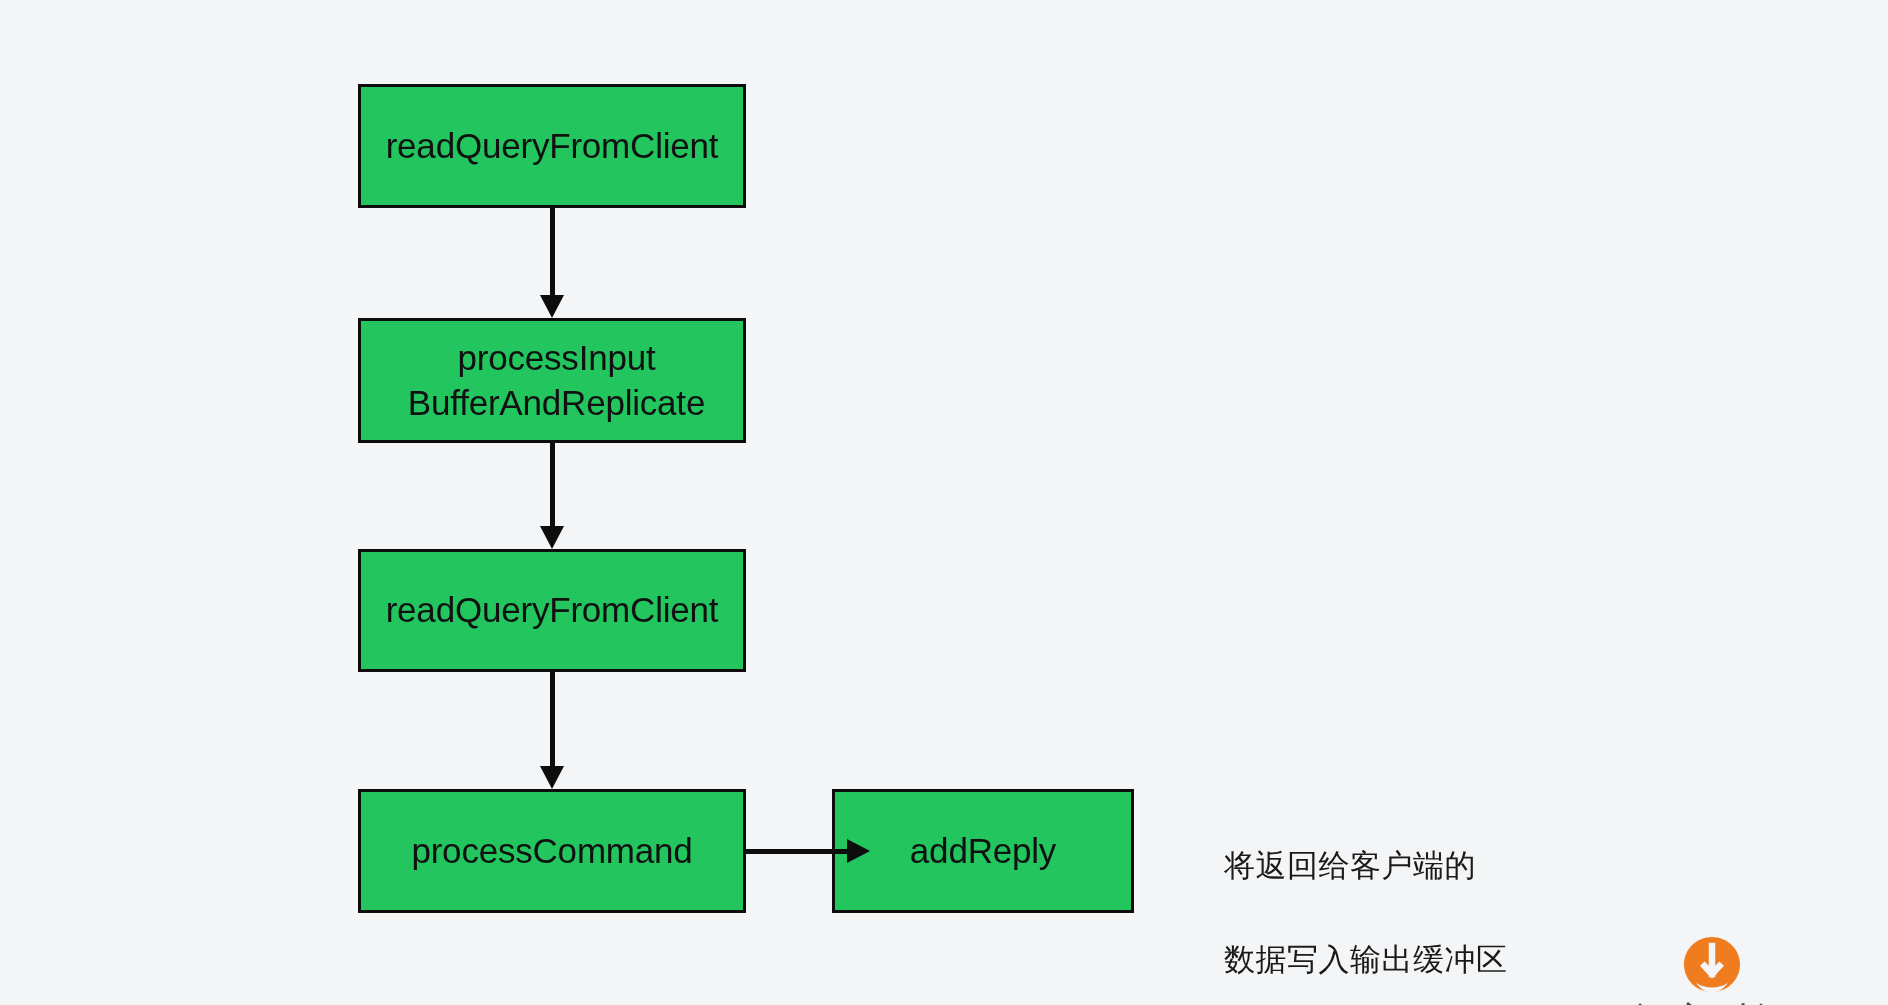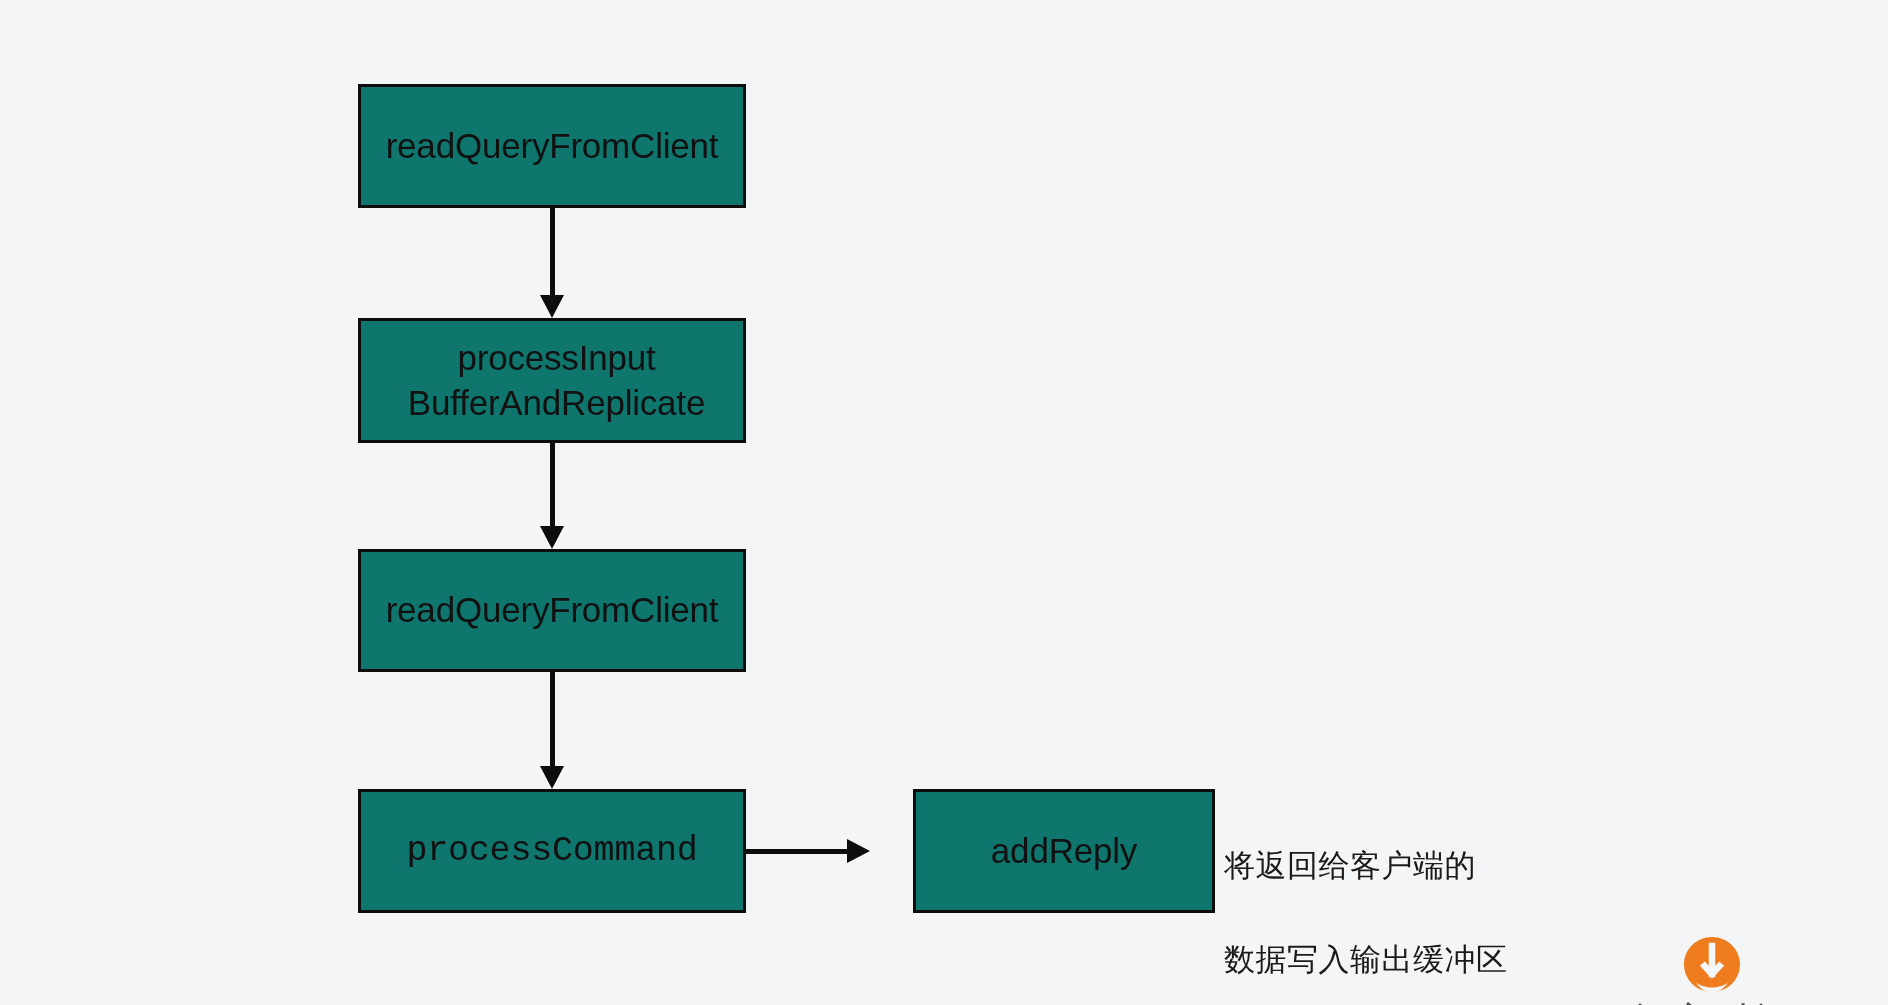--- a/index.html
+++ b/index.html
@@ -18,39 +18,39 @@
     position: relative;
     width: 1888px;
     height: 1005px;
     background: #f4f5f7;
   }
 
   
   .node {
     position: absolute;
     box-sizing: border-box;
-    background: #0f766e;
+    background: #22c55e;
     border: 3px solid #0d0d0d;
     display: flex;
     align-items: center;
     justify-content: center;
     text-align: center;
     color: #111111;
     font-size: 35px;
     line-height: 1.28;
     letter-spacing: -0.2px;
     white-space: pre-line;
     font-weight: 400;
   }
 
   #node-read-query     { left: 358px; top: 84px;  width: 388px; height: 124px; }
   #node-process-input-buffer-and-replicate { left: 358px; top: 318px; width: 388px; height: 125px; padding-left: 9px; }
   #node-process-input-buffer { left: 358px; top: 549px; width: 388px; height: 123px; }
-  #node-process-command { left: 358px; top: 789px; width: 388px; height: 124px; font-family: Liberation Mono, monospace; }
-  #node-add-reply      { left: 913px; top: 789px; width: 302px; height: 124px; }
+  #node-process-command { left: 358px; top: 789px; width: 388px; height: 124px; }
+  #node-add-reply      { left: 832px; top: 789px; width: 302px; height: 124px; }
 
   
   .connector { position: absolute; }
   .v-line {
     position: absolute;
     width: 5px;
     background: #0d0d0d;
     left: 0;
     top: 0;
   }

